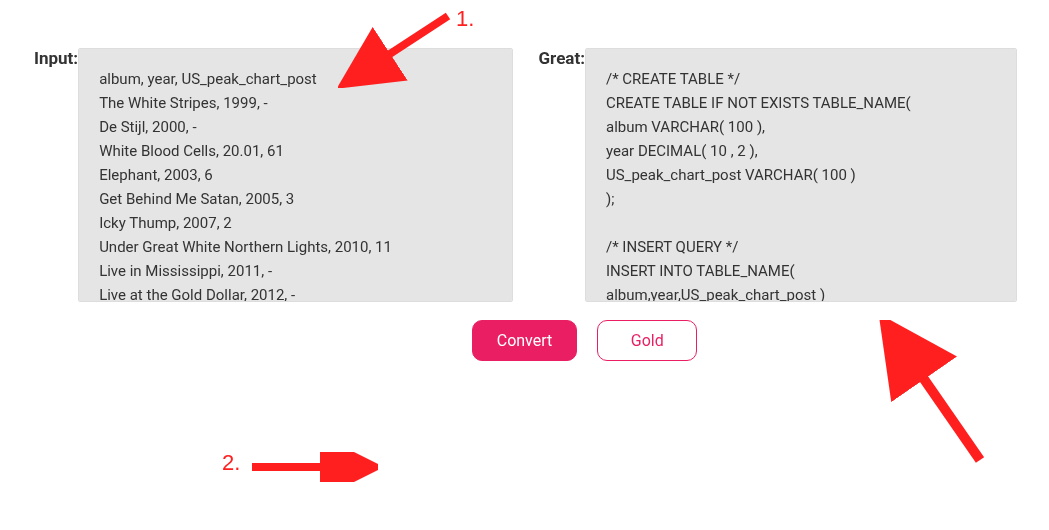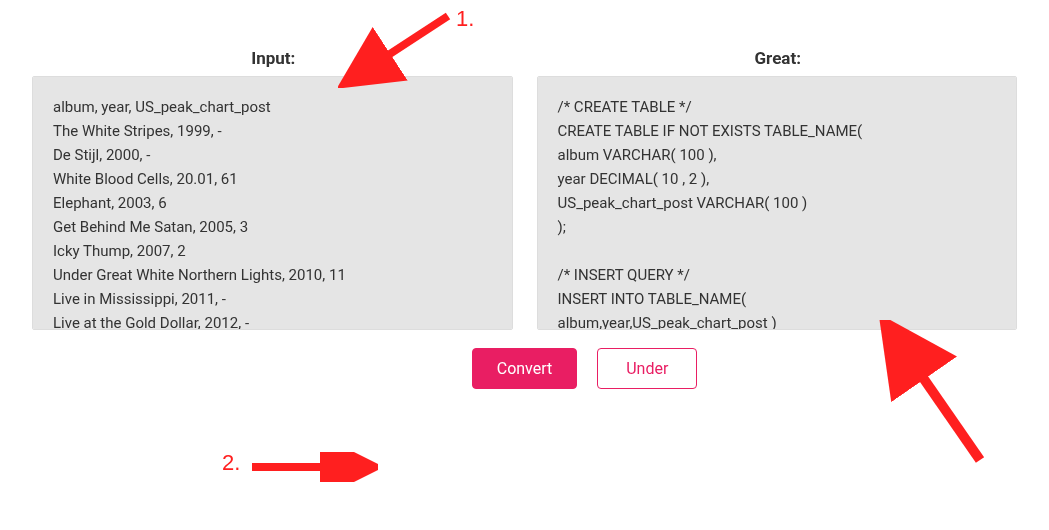--- a/index.html
+++ b/index.html
@@ -17,22 +17,20 @@
     padding: 0;
   }
   .panels {
     display: flex;
     gap: 24px;
     padding: 48px 32px 0 32px;
   }
   .panel {
     flex: 1 1 0;
     display: flex;
-    flex-direction: column;
-    align-items: center;
   }
   .panel-label {
     font-size: 17px;
     font-weight: 700;
     color: #333;
     margin: 0 0 8px 2px;
   }
   .textbox {
     width: 100%;
     height: 254px;
@@ -52,21 +50,21 @@
     display: flex;
     gap: 20px;
     justify-content: center;
     margin-top: 18px;
     padding-left: 120px;
   }
   .btn {
     min-width: 100px;
     padding: 10px 24px;
     font-size: 16px;
-    border-radius: 4px;
+    border-radius: 10px;
     cursor: pointer;
     font-family: inherit;
   }
   .btn-primary {
     background: #e91e63;
     color: #fff;
     border: 1px solid #e91e63;
   }
   .btn-outline {
     background: #fff;
@@ -153,21 +151,21 @@
 VALUES
 (
     'The White Stripes', 1999,' -'
 );</textarea>
     </div>
 
   </div>
 
   <div class="button-row">
     <button class="btn btn-primary">Convert</button>
-    <button class="btn btn-outline">Under</button>
+    <button class="btn btn-outline">Gold</button>
   </div>
 
   <div class="anno arrow1">
     <svg viewBox="0 0 120 80" width="120" height="80">
       <defs>
         <marker id="ah1" markerWidth="8" markerHeight="8" refX="6" refY="4" orient="auto">
           <polygon points="0 0, 8 4, 0 8" fill="#ff1f1f"></polygon>
         </marker>
       </defs>
       <line x1="110" y1="8" x2="12" y2="72" stroke="#ff1f1f" stroke-width="8" marker-end="url(#ah1)"></line>

